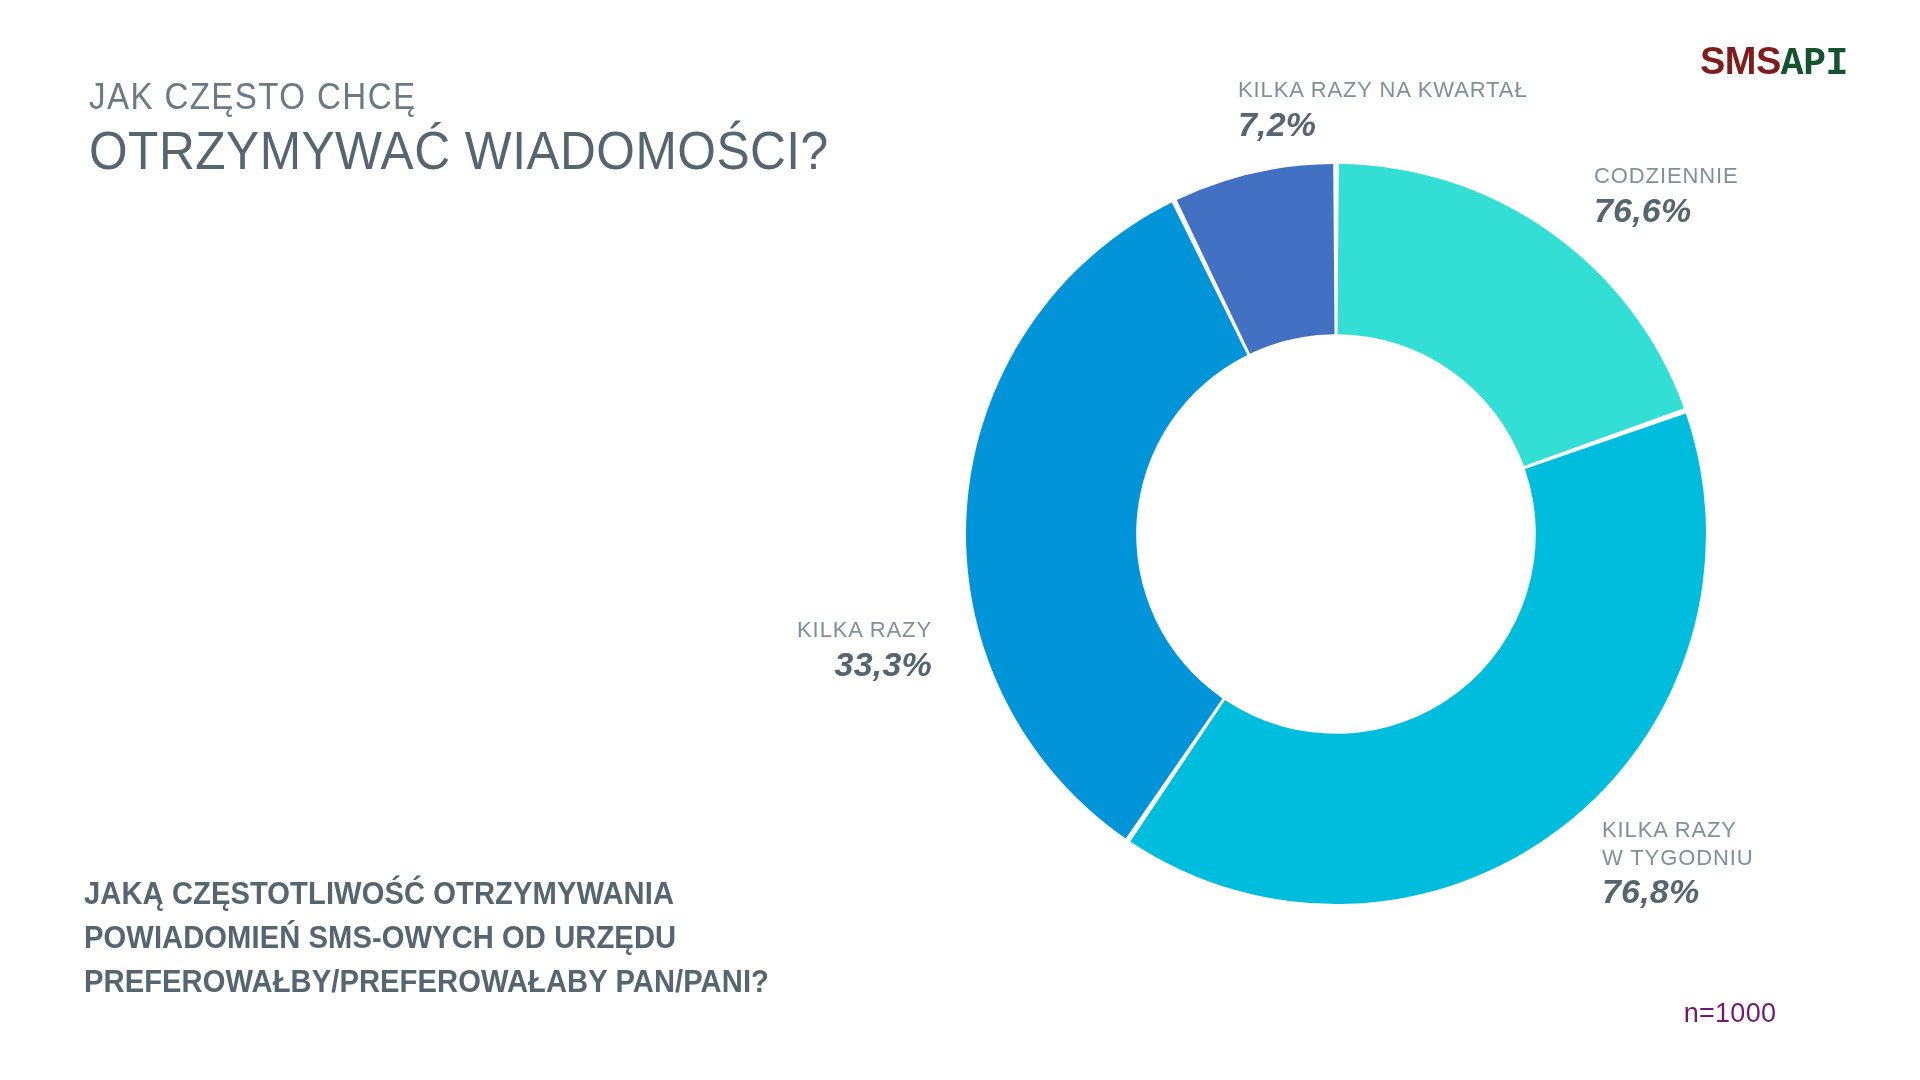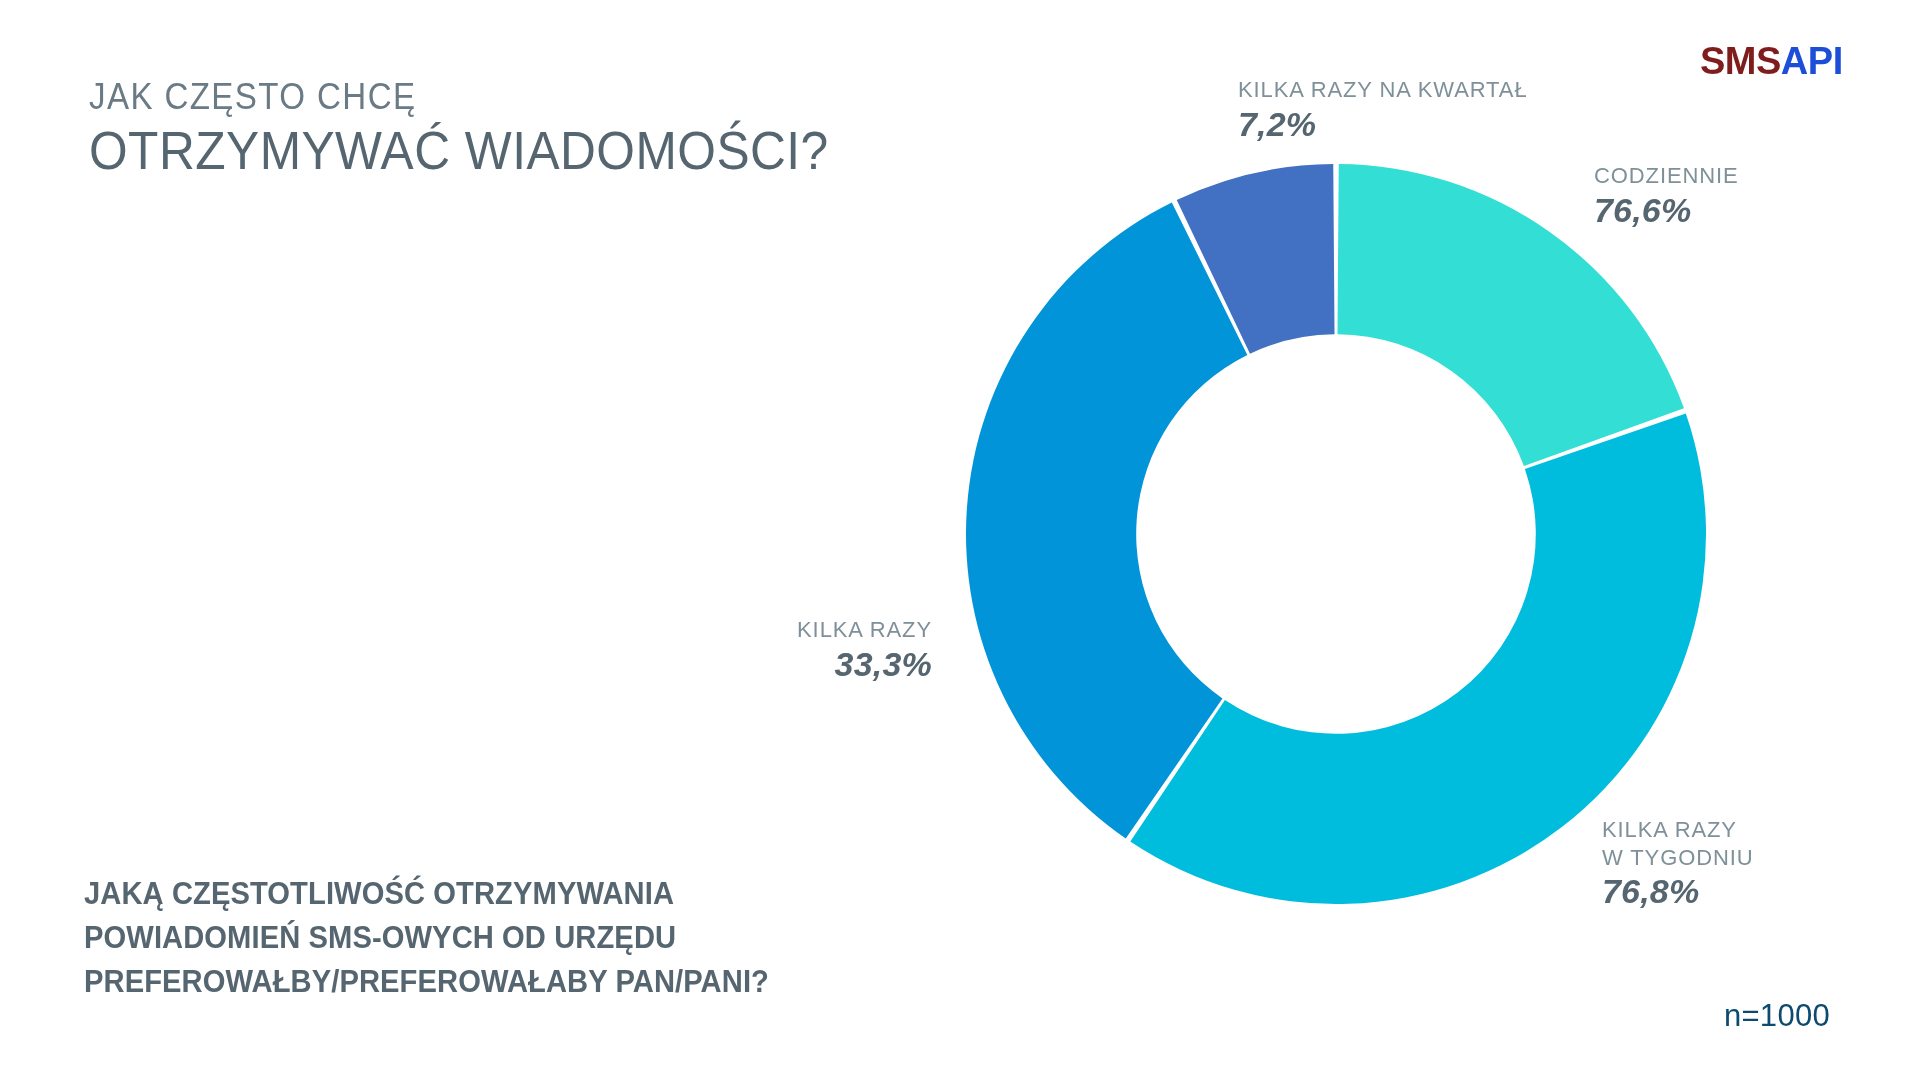--- a/index.html
+++ b/index.html
@@ -22,21 +22,21 @@
     position: absolute;
     top: 42px;
     left: 1700px;
     font-size: 38px;
     font-weight: 700;
     letter-spacing: -0.5px;
     line-height: 1;
     white-space: nowrap;
   }
   #logo .sms { color: #7f1d1d; }
-  #logo .api { color: #1d4ed8; }
+  #logo .api { color: #14532d; font-family: Liberation Mono, monospace; }
 
   
   #headline {
     position: absolute;
     left: 89px;
     top: 78px;
     width: 900px;
   }
   #headline .kicker {
     font-size: 36px;
@@ -75,24 +75,24 @@
     transform-origin: left top;
   }
   #question div { white-space: nowrap; }
 
   
   #sample-size {
     position: absolute;
     left: 1630px;
     top: 998px;
     width: 200px;
-    text-align: right;
-    font-size: 31px;
+    text-align: center;
+    font-size: 27px;
     font-weight: 400;
-    color: #0c4a6e;
+    color: #701a75;
     letter-spacing: 0.3px;
   }
 
   
   #chart-wrap {
     position: absolute;
     left: 962px;
     top: 160px;
     width: 748px;
     height: 748px;

